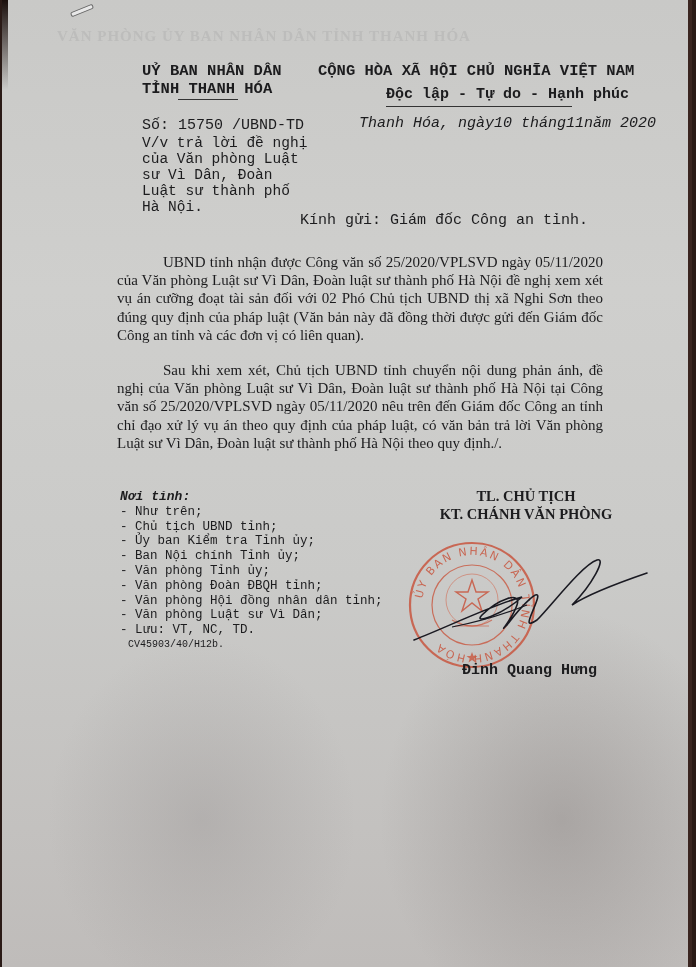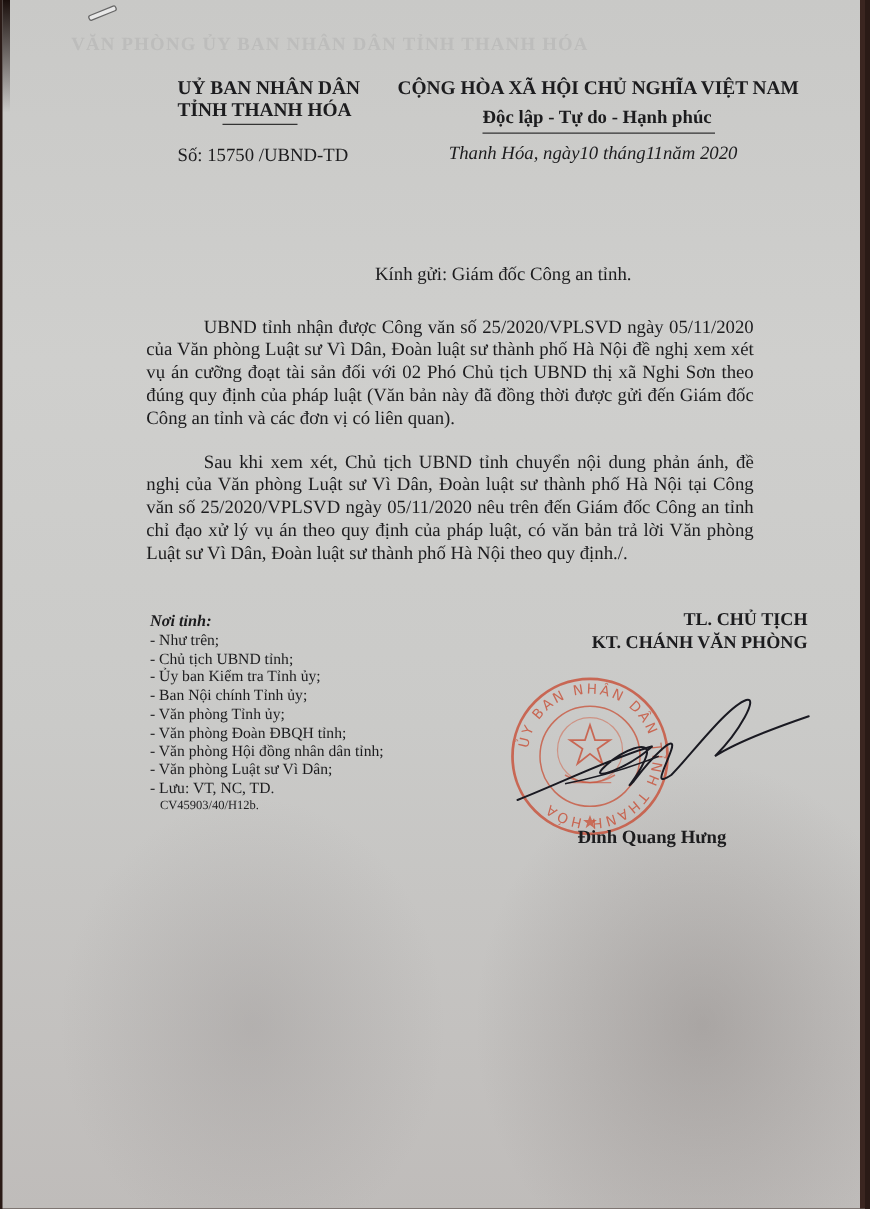--- a/index.html
+++ b/index.html
@@ -26,21 +26,21 @@
   }
   .staple {
     position: absolute; left: 68px; top: 8px; width: 22px; height: 3px;
     background: #e8e8e8; border: 1px solid #666; transform: rotate(-22deg);
     border-radius: 2px;
   }
   .ghost {
     position: absolute; left: 55px; top: 28px; font-size: 15px; font-weight: bold;
     color: rgba(150,150,150,0.25); letter-spacing: 1px; white-space: nowrap;
   }
-  .abs { position: absolute; white-space: nowrap; }
+  .abs { position: absolute; white-space: nowrap; font-family: Liberation Mono, monospace; }
 
   .org1 { left: 140px; top: 62px; font-size: 15.5px; font-weight: bold; }
   .org2 { left: 140px; top: 80px; font-size: 15.5px; font-weight: bold; }
   .org-rule { position: absolute; left: 176px; top: 99px; width: 60px; height: 1px; background: #333; }
 
   .nation { left: 316px; top: 62px; font-size: 15.5px; font-weight: bold; }
   .motto { left: 384px; top: 86px; font-size: 15px; font-weight: bold; }
   .motto-rule { position: absolute; left: 384px; top: 106px; width: 186px; height: 1px; background: #333; }
   .place-date { left: 357px; top: 115px; font-size: 15px; font-style: italic; }
 
@@ -52,21 +52,21 @@
   .para { position: absolute; left: 115px; width: 486px; font-size: 15px; line-height: 18.2px; text-align: justify; }
   .para1 { top: 253px; }
   .para2 { top: 361px; }
   .para p { margin: 0; }
   .indent { text-indent: 46px; }
 
   .recipients { left: 118px; top: 490px; font-size: 12.5px; line-height: 14.8px; }
   .recipients .title { font-weight: bold; font-style: italic; font-size: 13px; }
   .recipients .code { font-size: 10px; margin-left: 8px; }
 
-  .sig-title { position: absolute; left: 404px; top: 488px; width: 240px; text-align: right;
+  .sig-title { position: absolute; left: 404px; top: 488px; width: 240px; text-align: center;
     font-size: 14.5px; font-weight: bold; line-height: 17.5px; }
   .signer { left: 460px; top: 662px; font-size: 15px; font-weight: bold; }
 
   .stamp { position: absolute; left: 405px; top: 540px; width: 130px; height: 130px; }
   .signature { position: absolute; left: 410px; top: 545px; width: 240px; height: 110px; }
 </style>
 </head>
 <body>
 
 <div class="page">
@@ -78,20 +78,21 @@
   <div class="abs org1">UỶ BAN NHÂN DÂN</div>
   <div class="abs org2">TỈNH THANH HÓA</div>
   <div class="org-rule"></div>
 
   <div class="abs nation">CỘNG HÒA XÃ HỘI CHỦ NGHĨA VIỆT NAM</div>
   <div class="abs motto">Độc lập - Tự do - Hạnh phúc</div>
   <div class="motto-rule"></div>
   <div class="abs place-date">Thanh Hóa, ngày10 tháng11năm 2020</div>
 
   <div class="abs docno">Số:  15750  /UBND-TD</div>
+  <div class="abs subject">V/v trả lời đề nghị của Văn phòng Luật sư Vì Dân, Đoàn Luật sư thành phố Hà Nội.</div>
 
   <div class="abs salutation">Kính gửi: Giám đốc Công an tỉnh.</div>
 
   <div class="para para1">
     <p class="indent">UBND tỉnh nhận được Công văn số 25/2020/VPLSVD ngày 05/11/2020 của Văn phòng Luật sư Vì Dân, Đoàn luật sư thành phố Hà Nội đề nghị xem xét vụ án cưỡng đoạt tài sản đối với 02 Phó Chủ tịch UBND thị xã Nghi Sơn theo đúng quy định của pháp luật (Văn bản này đã đồng thời được gửi đến Giám đốc Công an tỉnh và các đơn vị có liên quan).</p>
   </div>
   <div class="para para2">
     <p class="indent">Sau khi xem xét, Chủ tịch UBND tỉnh chuyển nội dung phản ánh, đề nghị của Văn phòng Luật sư Vì Dân, Đoàn luật sư thành phố Hà Nội tại Công văn số 25/2020/VPLSVD ngày 05/11/2020 nêu trên đến Giám đốc Công an tỉnh chỉ đạo xử lý vụ án theo quy định của pháp luật, có văn bản trả lời Văn phòng Luật sư Vì Dân, Đoàn luật sư thành phố Hà Nội theo quy định./.</p>
   </div>
 

